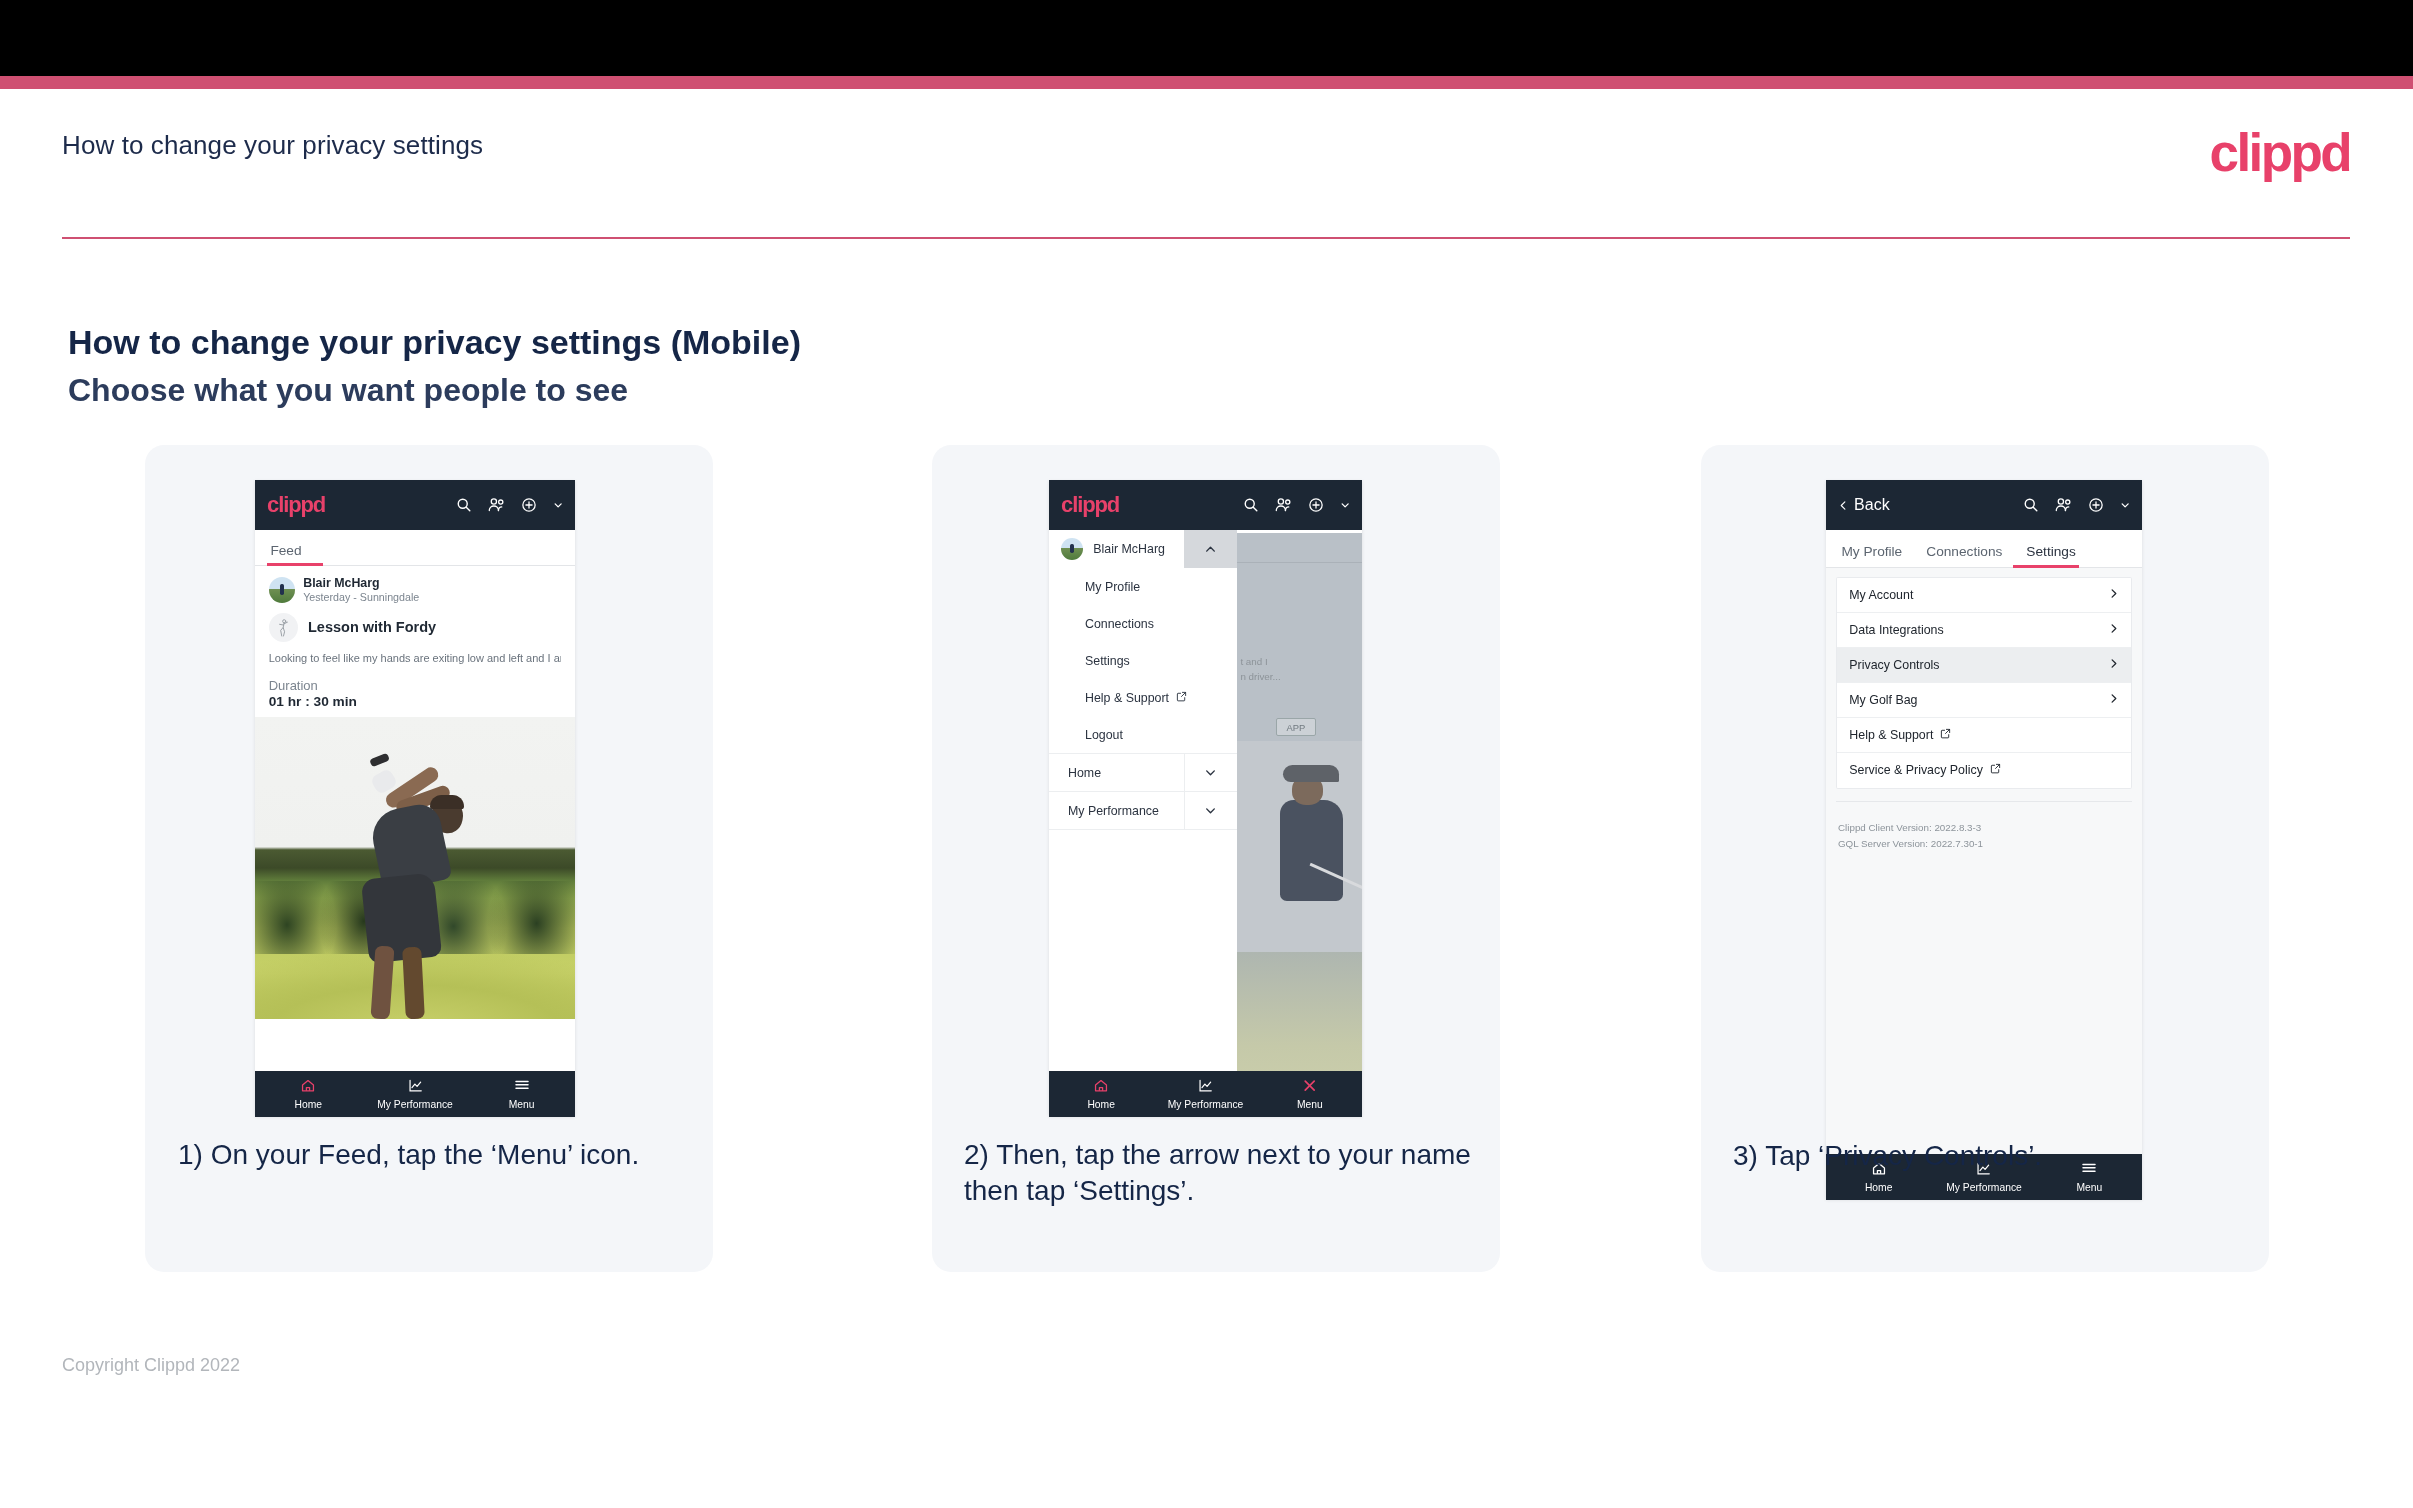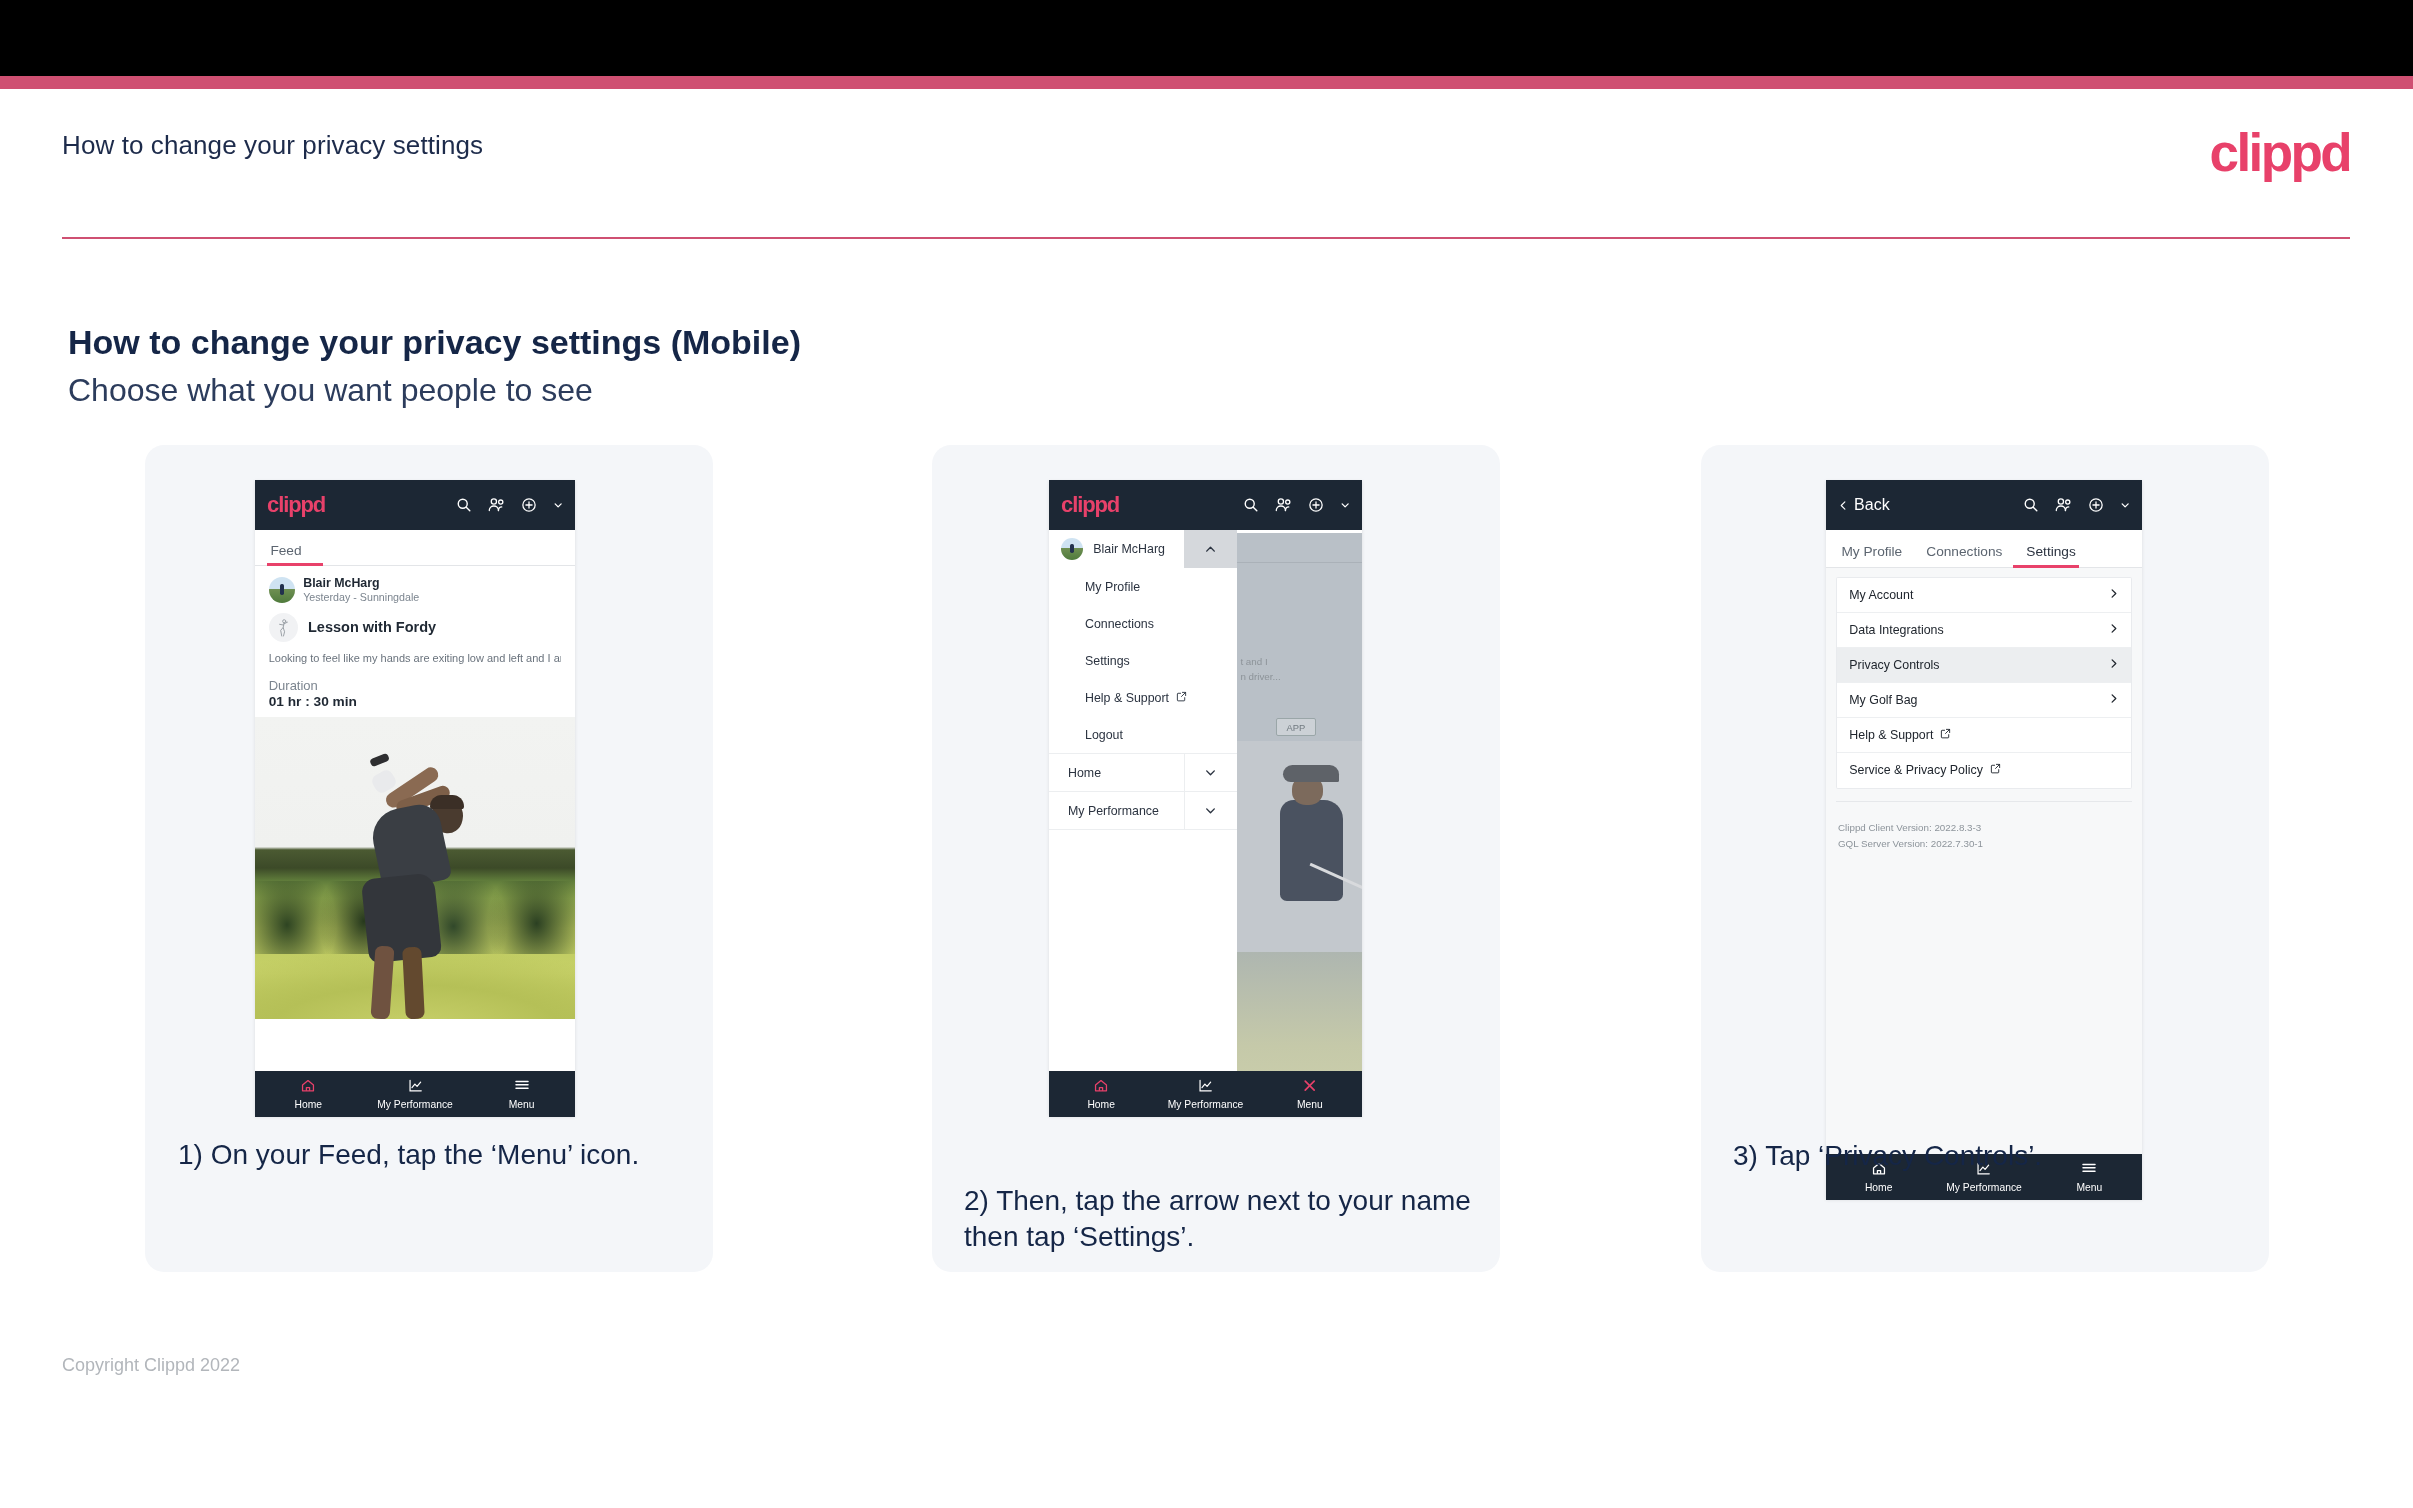--- a/index.html
+++ b/index.html
@@ -30,38 +30,38 @@
     background: #cf5072;
   }
 
   
   .h1 {
     position: absolute; left: 68px; top: 323px;
     font-size: 34px; font-weight: 700; color: #152647; white-space: nowrap;
   }
   .h2 {
     position: absolute; left: 68px; top: 372px;
-    font-size: 32px; font-weight: 400; color: #2c3c5c; white-space: nowrap;
+    font-size: 32px; font-weight: 700; color: #2c3c5c; white-space: nowrap;
   }
 
   
   .card {
     position: absolute; top: 445px; width: 568px; height: 827px;
     background: #f4f6f9; border-radius: 19px;
   }
   #card1 { left: 145px; }
   #card2 { left: 932px; }
   #card3 { left: 1701px; }
 
   .caption {
     position: absolute; left: 34px; width: 513px;
     font-size: 28px; color: #152647; line-height: 1.28;
   }
   #cap1 { top: 1137px; left: 178px; width: 547px; }
-  #cap2 { top: 1183px; left: 964px; width: 530px; }
+  #cap2 { top: 1137px; left: 964px; width: 530px; }
   #cap3 { top: 1138px; left: 1733px; width: 530px; }
 
   
   .phone {
     position: absolute; background: #ffffff;
     box-shadow: 0 0.9px 3.4px rgba(0,0,0,.10);
     overflow: hidden;
   }
   #phone1 { left: 255px;  top: 480px; width: 320px; height: 637px; }
   #phone2 { left: 1049px; top: 480px; width: 313px; height: 637px; }

